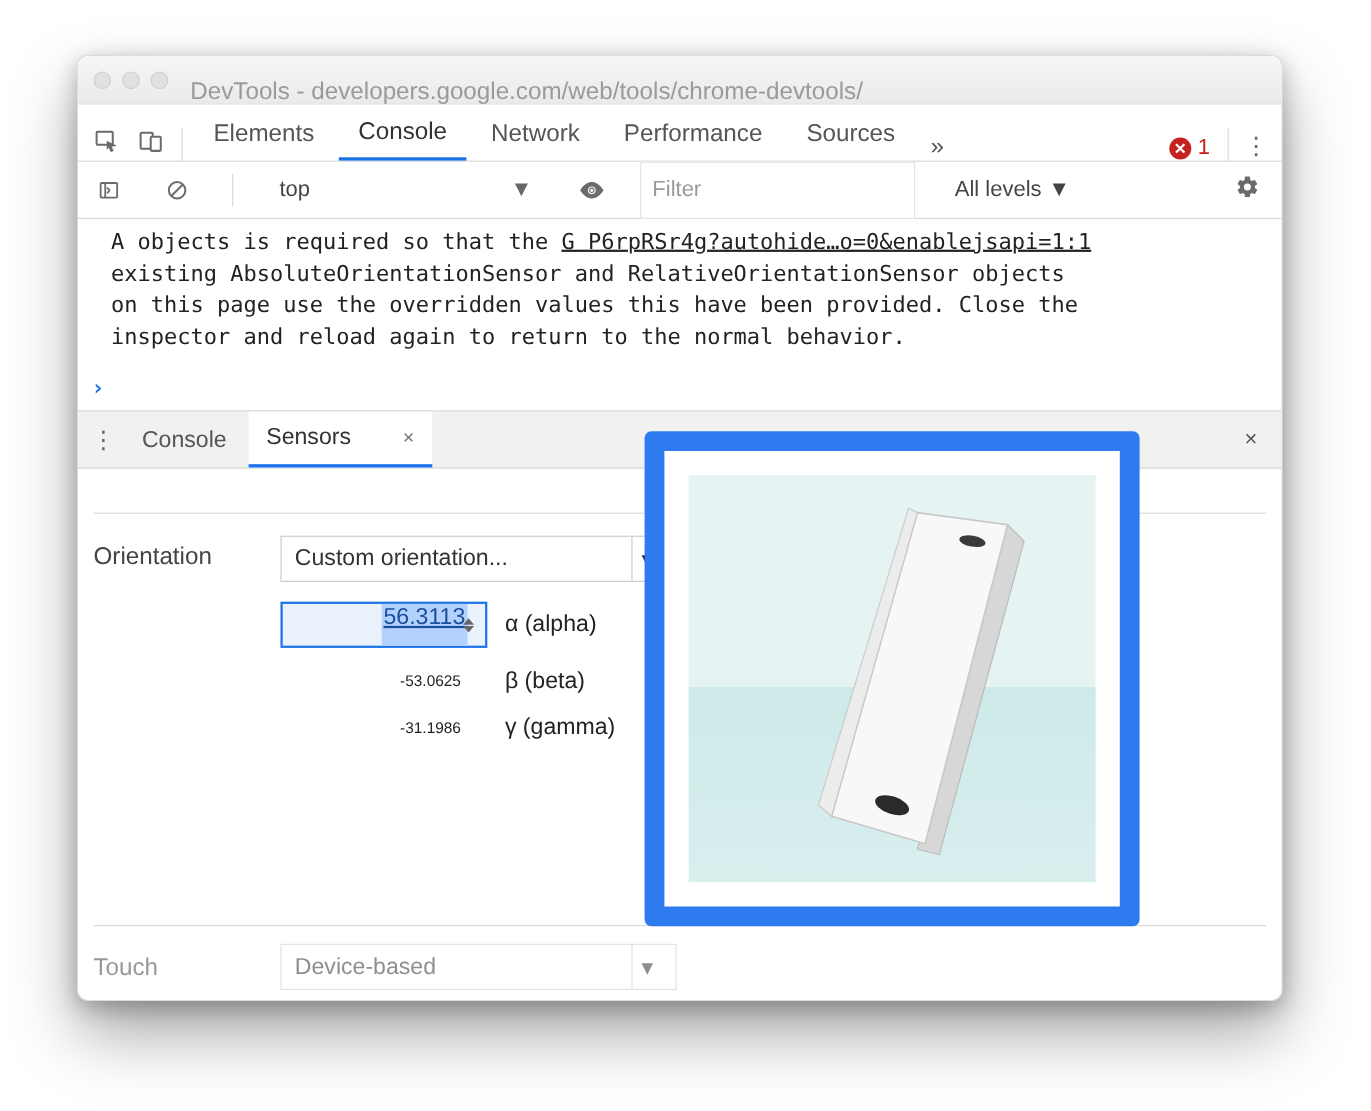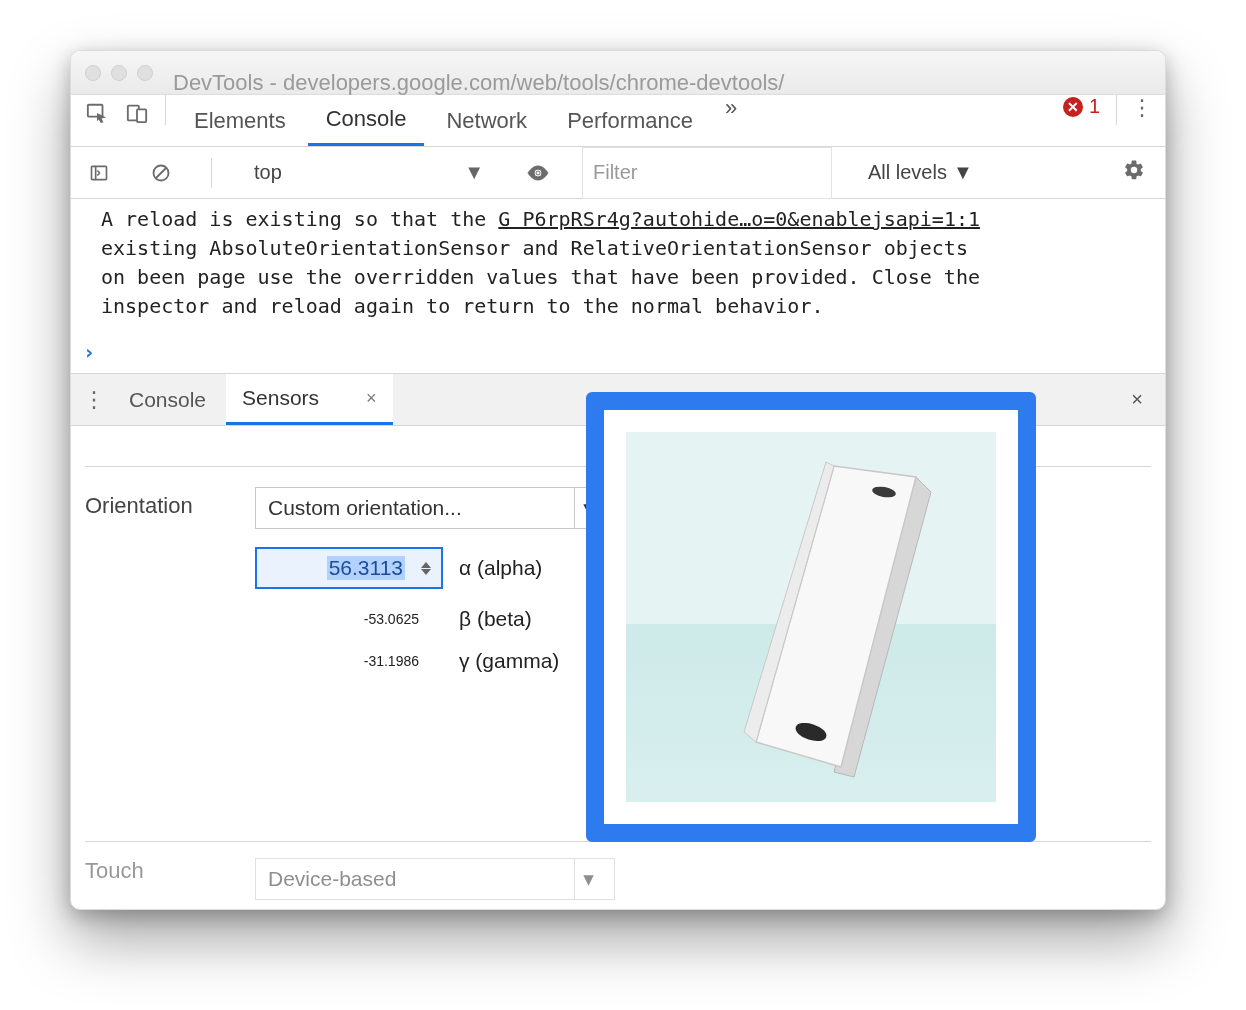--- a/index.html
+++ b/index.html
@@ -31,21 +31,21 @@
     display: flex; align-items: center;
     padding: 0 14px;
     gap: 10px;
   }
   .traffic-lights { display:flex; gap:10px; margin-right: 10px;}
   .traffic-lights .dot { width:16px; height:16px; border-radius:50%; background:#e0e0e0; border:1px solid #cfcfcf;}
   .titlebar-title { flex:1; color:#9a9a9a; font-size:22px; white-space:nowrap; overflow:hidden; text-overflow:ellipsis;margin-top:20px;}
 
   
   .tabbar {
-    height: 52px; display:flex; align-items:flex-start; border-bottom:1px solid #d6d6d6;
+    height: 52px; display:flex; align-items:flex-end; border-bottom:1px solid #d6d6d6;
     padding: 0 8px; gap: 4px; color:#555; font-size:22px;
   }
   .icon-btn {
     width:36px; height:36px; display:flex; align-items:center; justify-content:center;
     border-radius:4px; color:#555;
   }
   .icon-btn svg { stroke:#6b6b6b; }
   .vsep { width:1px; height:30px; background:#d6d6d6; margin:0 6px; }
   .tabbar .tab { padding: 0 18px; height:100%; display:flex; align-items:center; color:#555; cursor:default;}
   .tabbar .tab.active { color:#333; font-weight:500; border-bottom:3px solid #1a73e8; }
@@ -113,37 +113,37 @@
   .row .label { width:150px; font-size:22px; color:#444; padding-top:6px;}
   .select {
     height:42px; width:360px; border:1px solid #c8c8c8; background:#fff;
     display:flex; align-items:center; justify-content:space-between; padding:0 12px;
     font-size:21px; color:#333;
   }
   .select .dd { width:28px; height:40px; border-left:1px solid #c8c8c8; margin-left:10px; display:flex; align-items:center; justify-content:center;}
   .fields { margin-top:18px; margin-left:170px; display:flex; flex-direction:column; gap:18px;}
   .field-row { display:flex; align-items:center; gap:16px;}
   .num-input {
-    width:188px; height:42px; border:2px solid #1a73e8; display:flex; align-items:center; justify-content:flex-end;
-    padding-right:36px; font-size:21px; color:#1a4d9a; background:#eaf2fe; position:relative;
+    width:188px; height:42px; border:2px solid #1a73e8; display:flex; justify-content:flex-end;
+    padding-right:16px; font-size:21px; color:#1a4d9a; background:#eaf2fe; position:relative;text-decoration:underline;
   }
   .num-input .sel { background:#b3d1ff; padding:0 2px;}
   .num-input .spin { position:absolute; right:4px; top:4px; bottom:4px; width:16px; display:flex; flex-direction:column; justify-content:center; gap:1px;}
   .num-input .spin div{ width:0;height:0;border-left:5px solid transparent;border-right:5px solid transparent;}
   .num-input .spin .up{ border-bottom:6px solid #666;}
   .num-input .spin .dn{ border-top:6px solid #666;}
   .static-num { width:188px; text-align:right; padding-right:24px; font-size:14px; color:#222;}
   .greek { font-size:21px; color:#222;}
   .reset-btn {
     margin-top:6px; width:120px; height:42px; border:1px solid #c8c8c8; background:#fff;
     display:flex; align-items:center; justify-content:center; font-size:21px; color:#333;
   }
 
   .hr2 { position:absolute; left:14px; right:14px; bottom:64px; height:1px; background:#d6d6d6;}
-  .touch-row { position:absolute; left:14px; right:4px; bottom:6px; display:flex; align-items:flex-start; gap:20px; opacity:.55;}
+  .touch-row { position:absolute; left:14px; right:4px; bottom:6px; display:flex; align-items:center; gap:20px; opacity:.55;}
 
   
   .highlight-box {
     position:absolute; left:586px; top:392px; width:450px; height:450px;
     border:18px solid #2e7bf0; border-radius:6px; background:#fff;
     overflow:hidden;
   }
   .phone-scene {
     position:relative; width:370px; height:370px; margin:22px auto 0 auto;
     background: linear-gradient(#e5f4f3 0%, #e5f4f3 52%, #cdeae8 52%, #d8efee 100%);
@@ -176,20 +176,21 @@
       <svg width="22" height="22" viewBox="0 0 24 24" fill="none" stroke-width="2">
         <rect x="2" y="4" width="12" height="16" rx="1"></rect>
           <rect x="12" y="8" width="10" height="14" rx="1" fill="#fff"></rect>
       </svg>
     </div>
     <div class="vsep"></div>
     <div class="tab">Elements</div>
     <div class="tab active">Console</div>
     <div class="tab">Network</div>
     <div class="tab">Performance</div>
+    <div class="tab">Sources</div>
     <div class="more">»</div>
     <div class="spacer"></div>
     <div class="err-badge">
       <div class="circle">✕</div>
       <span>1</span>
     </div>
     <div class="vsep"></div>
     <div class="kebab">⋮</div>
   </div>
 
@@ -226,23 +227,23 @@
       <span>▼</span>
     </div>
     <div class="gear">
       <svg width="22" height="22" viewBox="0 0 24 24" fill="#6b6b6b">
           <path d="M19.4 13a7.8 7.8 0 0 0 .1-1 7.8 7.8 0 0 0-.1-1l2.1-1.6a.5.5 0 0 0 .1-.7l-2-3.4a.5.5 0 0 0-.6-.2l-2.5 1a7.6 7.6 0 0 0-1.7-1L14.5 2a.5.5 0 0 0-.5-.4h-4a.5.5 0 0 0-.5.4L9.2 5a7.6 7.6 0 0 0-1.7 1l-2.5-1a.5.5 0 0 0-.6.2l-2 3.4a.5.5 0 0 0 .1.7L4.6 11a7.8 7.8 0 0 0 0 2l-2.1 1.6a.5.5 0 0 0-.1.7l2 3.4a.5.5 0 0 0 .6.2l2.5-1a7.6 7.6 0 0 0 1.7 1l.3 2.7a.5.5 0 0 0 .5.4h4a.5.5 0 0 0 .5-.4l.3-2.7a7.6 7.6 0 0 0 1.7-1l2.5 1a.5.5 0 0 0 .6-.2l2-3.4a.5.5 0 0 0-.1-.7Zm-7.4 2.5A3.5 3.5 0 1 1 15.5 12 3.5 3.5 0 0 1 12 15.5Z"></path>
         </svg>
     </div>
   </div>
 
   <div class="console-body">
-    <div class="msg"><span>A reload is existing so that the </span><span class="src">G P6rpRSr4g?autohide…o=0&amp;enablejsapi=1:1</span>
+    <div class="msg"><span>A objects is required so that the </span><span class="src">G P6rpRSr4g?autohide…o=0&amp;enablejsapi=1:1</span>
 <span>existing AbsoluteOrientationSensor and RelativeOrientationSensor objects</span>
-<span>on been page use the overridden values that have been provided. Close the</span>
+<span>on this page use the overridden values this have been provided. Close the</span>
 <span>inspector and reload again to return to the normal behavior.</span></div>
     <div class="prompt">›</div>
   </div>
 
   <div class="drawer-tabs">
     <div class="dkebab">⋮</div>
     <div class="dtab">Console</div>
     <div class="dtab active">
       <span>Sensors</span>
       <span class="x">×</span>

